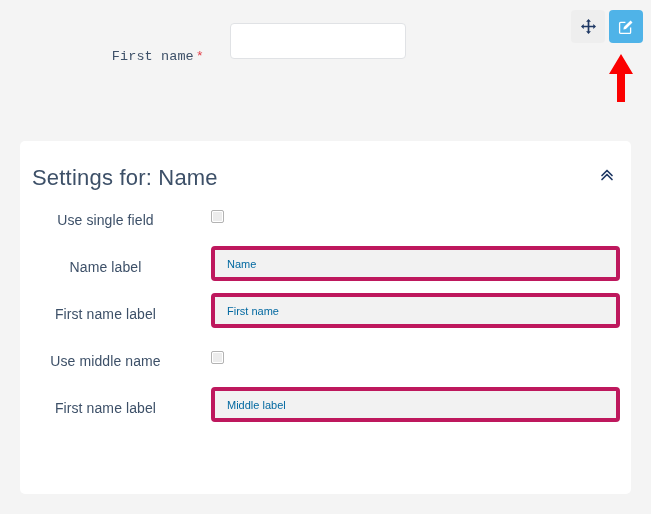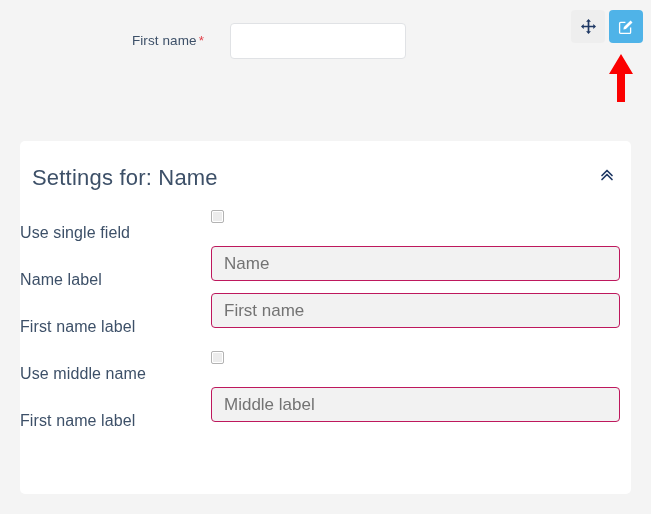--- a/index.html
+++ b/index.html
@@ -31,26 +31,27 @@
     left: 0;
     width: 430px;
     height: 44px;
   }
   .form-row.row-1 { top: 23px; }
   .form-row.row-2 { top: 67px; }
 
   .form-label {
     position: absolute;
     left: 0;
-    top: 10px;
+    top: 26px;
     width: 204px;
     text-align: right;
     font-size: 13.5px;
     color: #3d5068;
     letter-spacing: 0.1px;
+    font-family: Liberation Mono, monospace;
   }
   .req-star {
     color: #e2404a;
     font-size: 13.5px;
     margin-left: 2px;
     font-weight: 400;
   }
 
   .form-input {
     position: absolute;
@@ -142,43 +143,42 @@
 
   .setting-row {
     position: relative;
     height: 47px;
   }
   .setting-label {
     position: absolute;
     left: 0;
     top: 13px;
     width: 171px;
-    text-align: left;
-    font-size: 16px;
+    text-align: center;
+    font-size: 14px;
     color: #3d5068;
     letter-spacing: 0.1px;
-    margin-top: 12px;
   }
   .setting-control {
     position: absolute;
     left: 191px;
     top: 0;
   }
   .setting-input {
     width: 409px;
     height: 35px;
     background: #f2f2f2;
-    border: 1px solid #be185d;
+    border: 4px solid #be185d;
     border-radius: 4px;
     box-sizing: border-box;
     display: flex;
     align-items: center;
     padding-left: 12px;
-    font-size: 17px;
-    color: #737373;
+    font-size: 11px;
+    color: #0369a1;
   }
   .setting-checkbox {
     width: 13px;
     height: 13px;
     margin-top: 11px;
     background: #ececec;
     border: 1px solid #b3b3b3;
     border-radius: 2px;
     box-sizing: border-box;
     box-shadow: inset 0 0 0 1px #ffffff;

